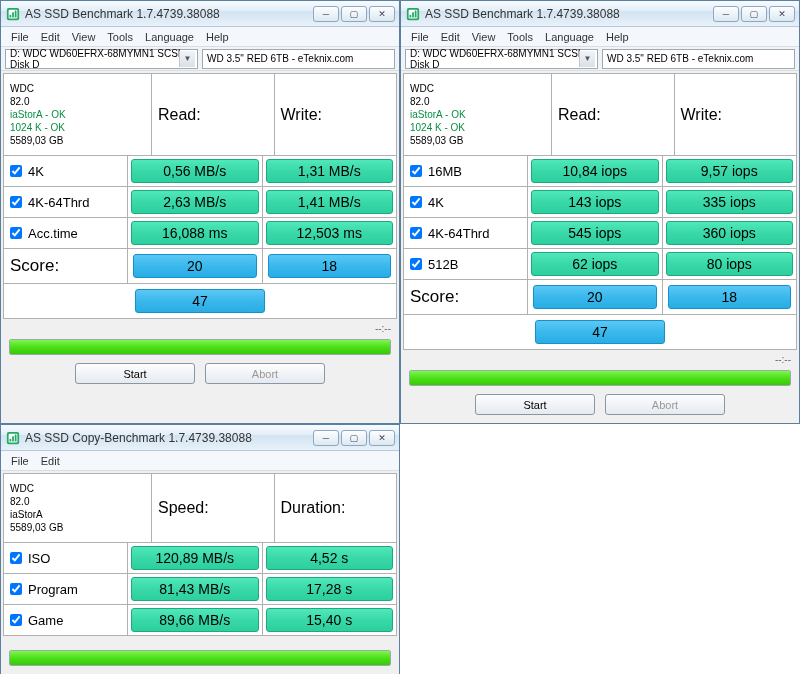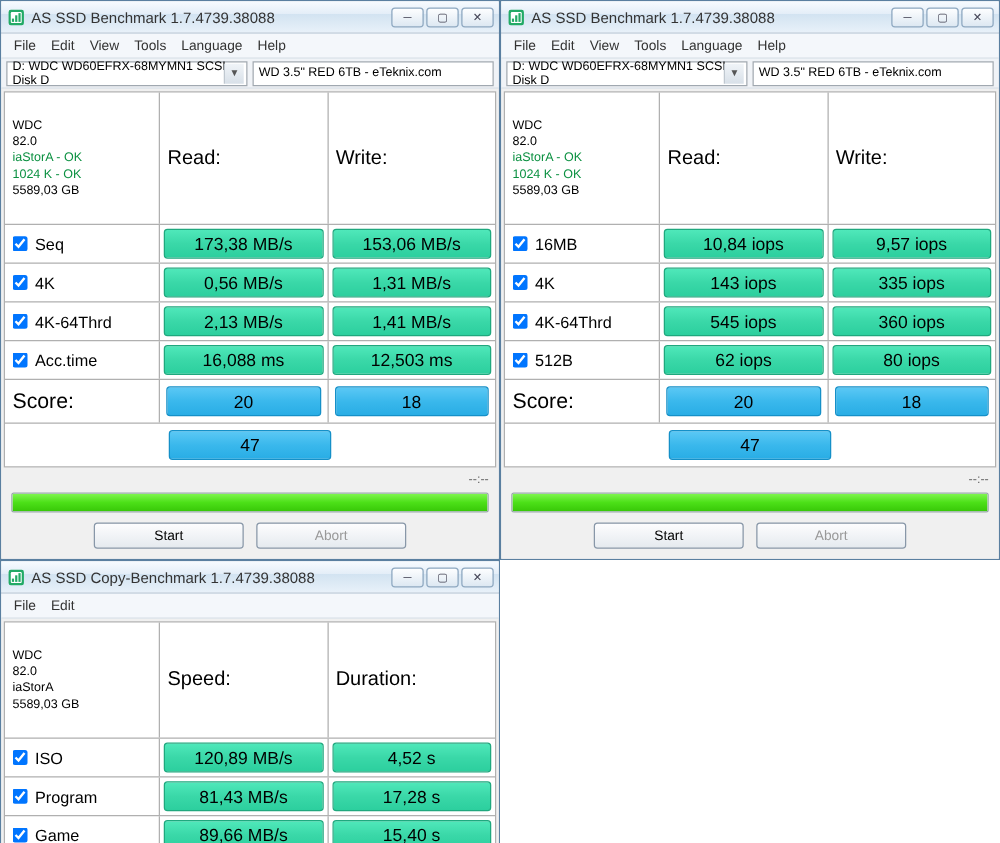--- a/index.html
+++ b/index.html
@@ -87,21 +87,21 @@
   }
   .grow { display: flex; border-bottom: 1px solid #b0b0b0; }
   .grow:last-child { border-bottom: none; }
   .gcell {
     border-right: 1px solid #b0b0b0;
     padding: 4px 6px;
     display: flex;
     align-items: center;
   }
   .gcell:last-child { border-right: none; }
-  .c-info { width: 124px; flex-direction: column; align-items: flex-start; padding: 20px 6px; min-height: 60px; }
+  .c-info { width: 148px; flex-direction: column; align-items: flex-start; padding: 8px 6px; min-height: 60px; }
   .c-info .ln { font-size: 10px; line-height: 13px; }
   .c-info .ok { color: #0a9040; }
   .c-hdr { font-size: 16px; flex: 1; }
   .c-label { width: 124px; font-size: 13px; }
   .c-label input[type=checkbox] { margin-right: 6px; width:12px; height:12px; }
   .c-val { flex: 1; padding: 3px; justify-content: center; }
   .pill {
     width: 100%;
     height: 24px;
     background: linear-gradient(to bottom, #4FE8BA 0%, #3AD8A8 50%, #2CCF9E 100%);
@@ -211,48 +211,36 @@
             <div class="ln ok">iaStorA - OK</div>
             <div class="ln ok">1024 K - OK</div>
             <div class="ln">5589,03 GB</div>
           </div>
           <div class="gcell c-hdr">Read:</div>
           <div class="gcell c-hdr">Write:</div>
         </div>
         <div class="grow">
           <div class="gcell c-label">
               <input type="checkbox" checked="" style="">
-              <span>Seq</span>
-            </div>
-          <div class="gcell c-val">
-              <div class="pill">173,38 MB/s</div>
-            </div>
-          <div class="gcell c-val">
-              <div class="pill">153,06 MB/s</div>
-            </div>
-        </div>
-        <div class="grow">
-          <div class="gcell c-label">
-              <input type="checkbox" checked="" style="">
               <span>4K</span>
             </div>
           <div class="gcell c-val">
               <div class="pill">0,56 MB/s</div>
             </div>
           <div class="gcell c-val">
               <div class="pill">1,31 MB/s</div>
             </div>
         </div>
         <div class="grow">
           <div class="gcell c-label">
               <input type="checkbox" checked="" style="">
               <span>4K-64Thrd</span>
             </div>
           <div class="gcell c-val">
-              <div class="pill">2,13 MB/s</div>
+              <div class="pill">2,63 MB/s</div>
             </div>
           <div class="gcell c-val">
               <div class="pill">1,41 MB/s</div>
             </div>
         </div>
         <div class="grow">
           <div class="gcell c-label">
               <input type="checkbox" checked="" style="">
               <span>Acc.time</span>
             </div>

